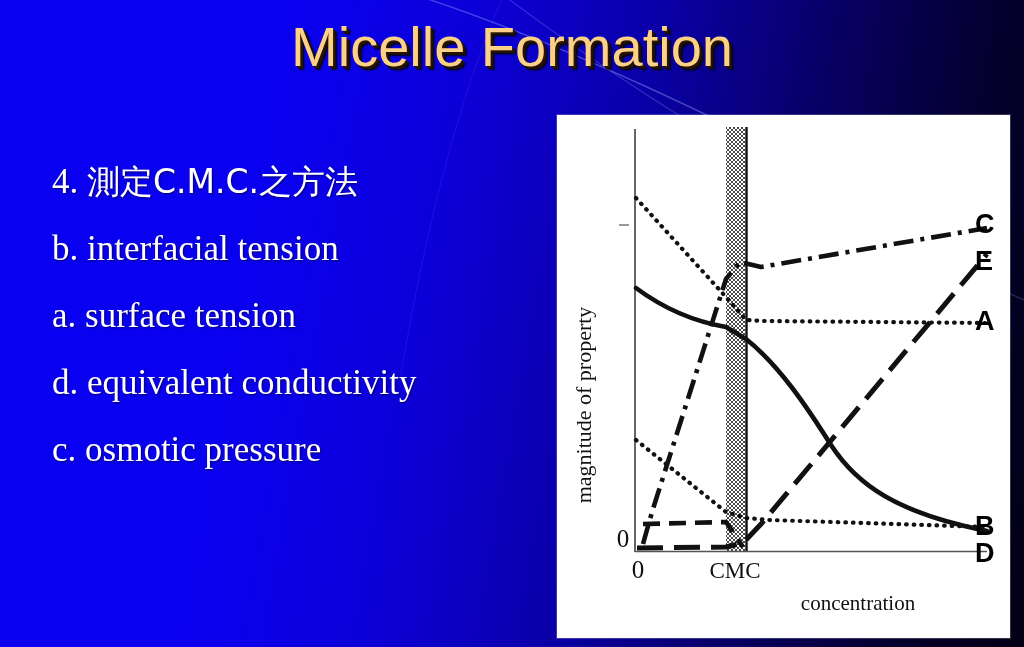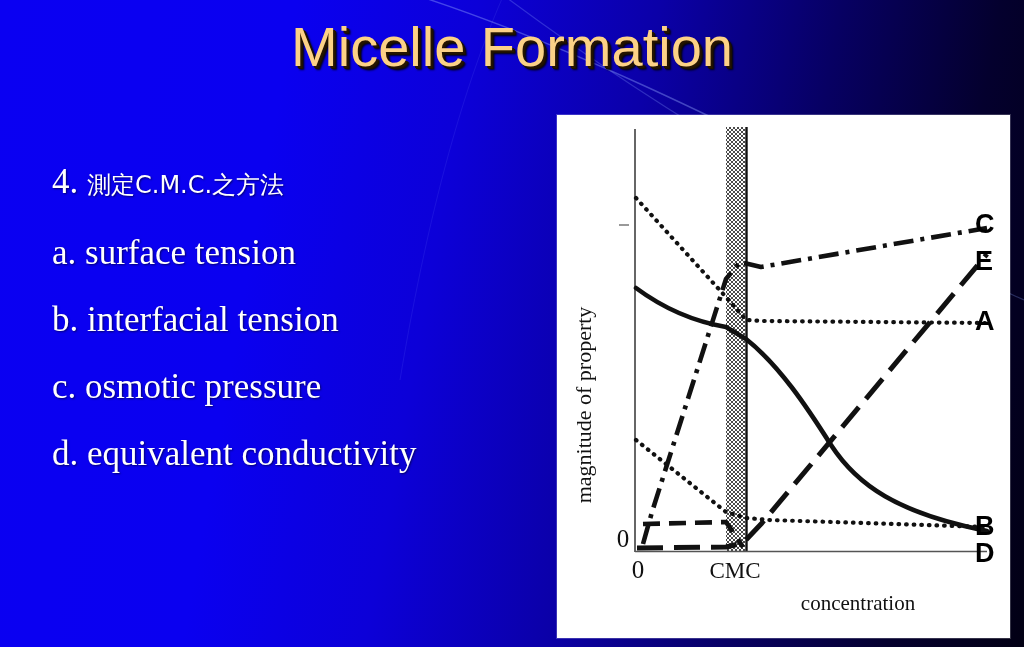--- a/index.html
+++ b/index.html
@@ -52,21 +52,21 @@
     position: absolute;
     left: 52px;
     top: 148px;
     width: 520px;
     color: #ffffff;
     font-size: 35px;
     line-height: 67px;
     text-shadow: 1px 1px 2px rgba(0,0,0,.55);
   }
   #bullets .line { white-space: nowrap; }
-  #bullets .cjk { font-family: "DejaVu Sans", sans-serif; font-size: 24px; }
+  #bullets .cjk { font-family: "DejaVu Sans", sans-serif; font-size: 33px; }
 
   
   #figure-panel {
     position: absolute;
     left: 557px;
     top: 115px;
     width: 453px;
     height: 523px;
     background: #ffffff;
     box-shadow: 0 0 0 1px rgba(255,255,255,.2);
@@ -94,34 +94,34 @@
   </svg>
 
   <div id="title">Micelle Formation</div>
 
   <div id="bullets">
     <div class="line">
       <span>4.</span>
       <span class="cjk">測定C.M.C.之方法</span>
     </div>
     <div class="line">
+      <span>b.</span>
+      <span>interfacial tension</span>
+    </div>
+    <div class="line">
       <span>a.</span>
       <span>surface tension</span>
     </div>
     <div class="line">
-      <span>b.</span>
-      <span>interfacial tension</span>
+      <span>d.</span>
+      <span>equivalent conductivity</span>
     </div>
     <div class="line">
       <span>c.</span>
       <span>osmotic pressure</span>
-    </div>
-    <div class="line">
-      <span>d.</span>
-      <span>equivalent conductivity</span>
     </div>
   </div>
 
   <div id="figure-panel">
     <svg id="figure-svg" width="453" height="523" viewBox="0 0 453 523">
 
       <defs>
         <pattern id="stipple" width="4" height="4" patternUnits="userSpaceOnUse">
           <rect width="4" height="4" fill="#ffffff"></rect>
           <rect x="0" y="0" width="2" height="2" fill="#4a4a4a"></rect>

